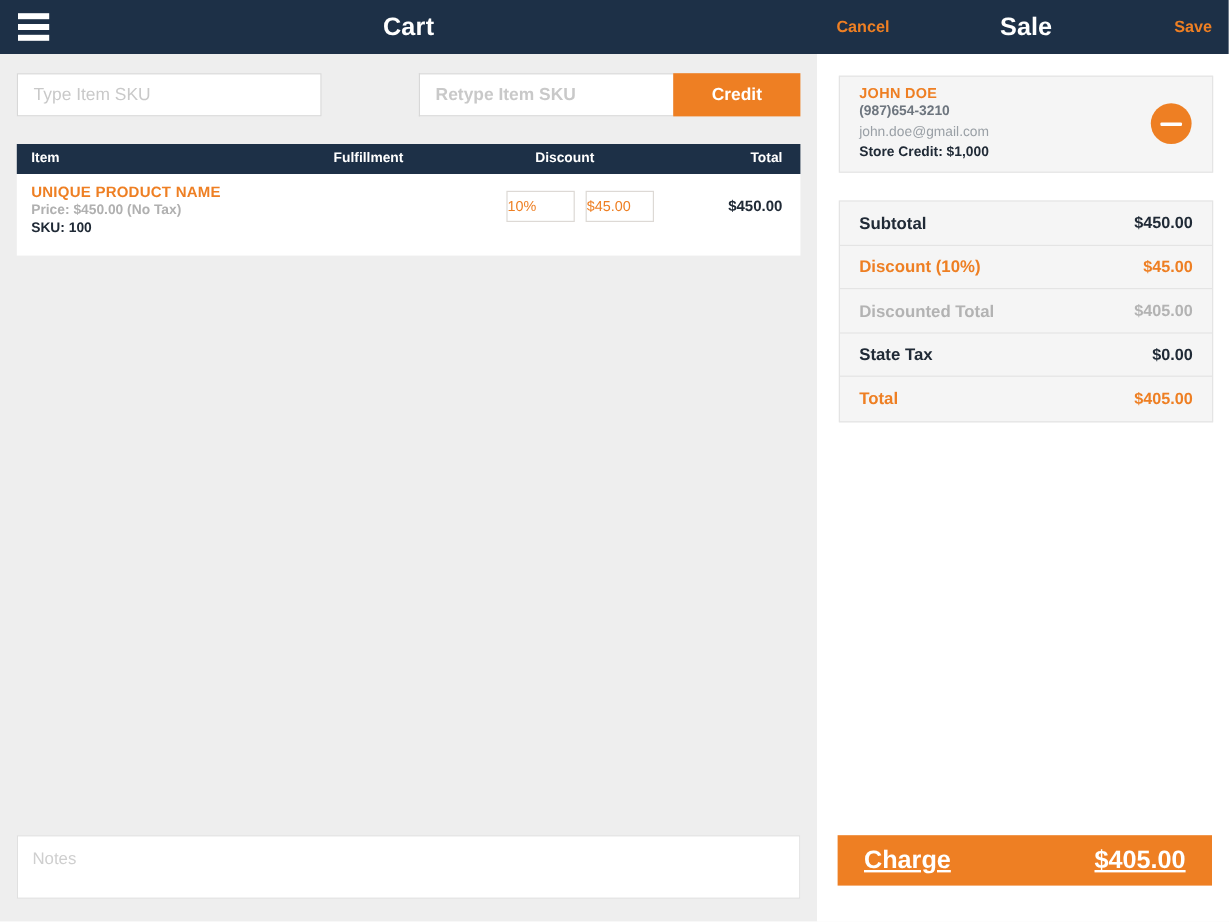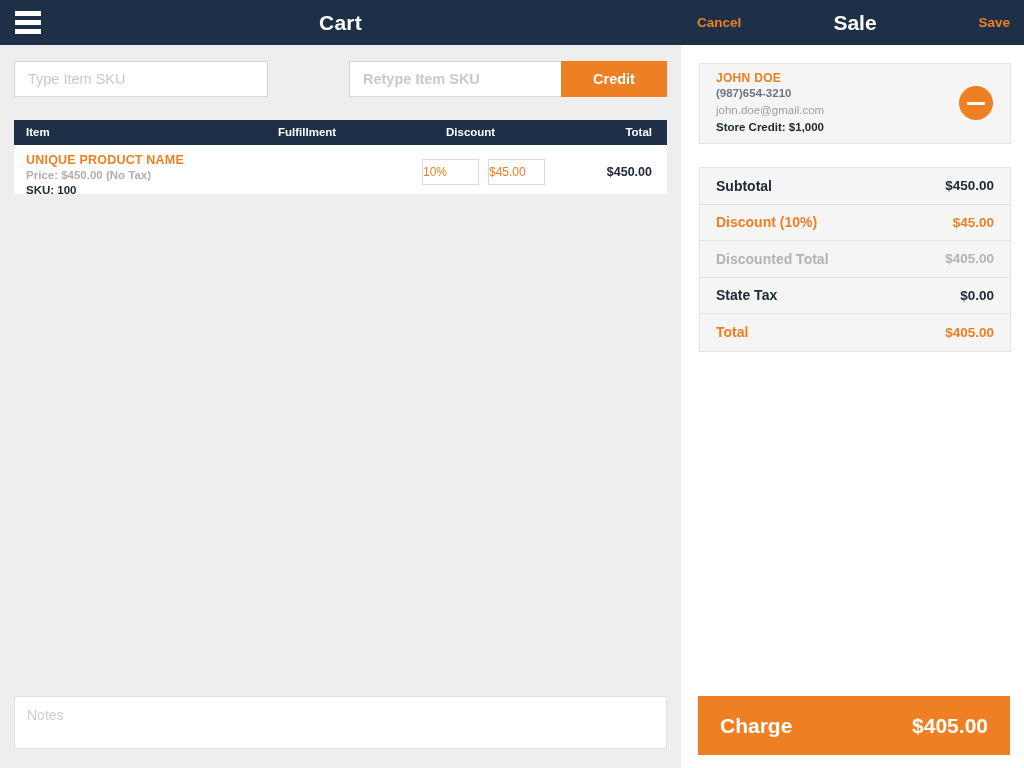--- a/index.html
+++ b/index.html
@@ -178,21 +178,21 @@
     font-size: 11.5px;
     font-weight: bold;
   }
   .ch-item { left: 12px; }
   .ch-fulfillment { left: 264px; }
   .ch-discount { left: 432px; }
   .ch-total { right: 15px; }
 
   .cart-row {
     position: relative;
-    height: 49px;
+    height: 68px;
     background: #ffffff;
   }
 
   .item-cell {
     position: absolute;
     left: 12px; top: 8px;
   }
   .item-name {
     color: #ee7f23;
     font-size: 12.5px;
@@ -354,30 +354,31 @@
   .total-row .val { font-size: 13.5px; font-weight: bold; }
 
   .tone-dark .lbl, .tone-dark .val { color: #202a36; }
   .tone-orange .lbl, .tone-orange .val { color: #ee7f23; }
   .tone-muted .lbl, .tone-muted .val { color: #b3b3b3; }
 
   .charge-button {
     position: absolute;
     left: 698px; top: 696px;
     width: 312px;
-    height: 59px;
+    height: 42px;
     background: #ee7f23;
     border: none;
     color: #ffffff;
     font-family: "Liberation Sans", sans-serif;
     cursor: pointer;
     display: flex;
     align-items: center;
     justify-content: space-between;
     padding: 0 22px;
+    text-decoration: underline;
   }
   .charge-button .ch-label { font-size: 21px; font-weight: bold; }
   .charge-button .ch-amount { font-size: 21px; font-weight: bold; }
 </style>
 </head>
 <body>
 
 <div id="app">
 
   <div class="topbar">

